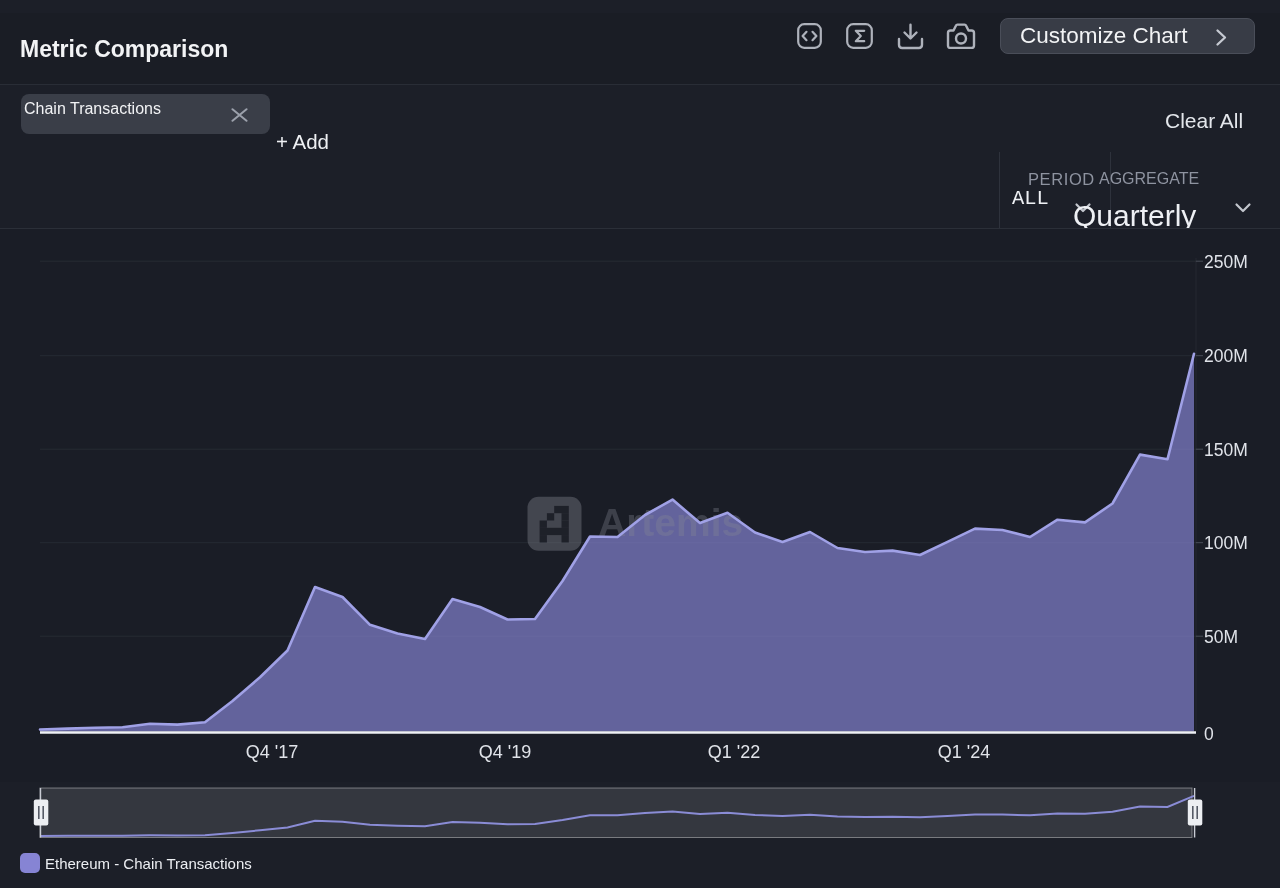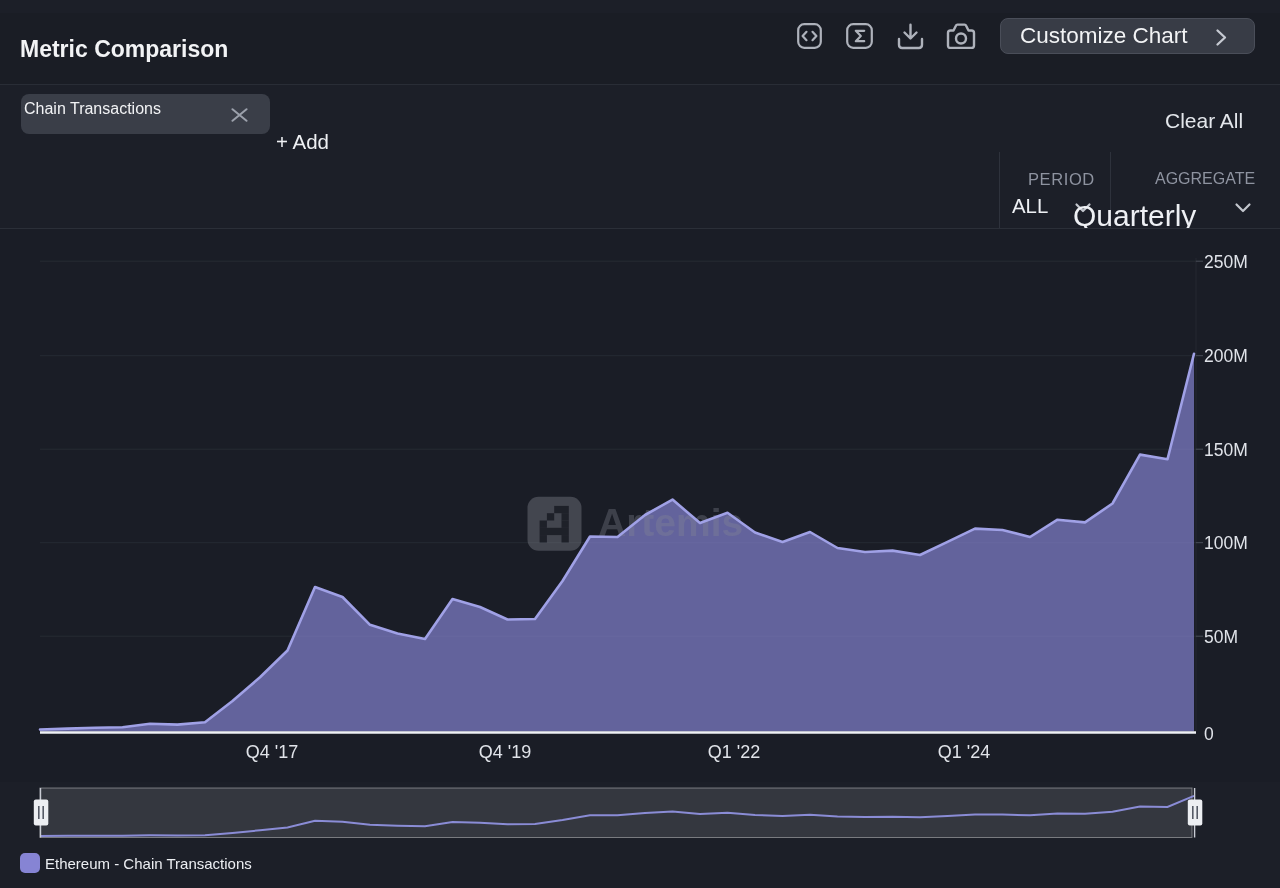--- a/index.html
+++ b/index.html
@@ -63,25 +63,25 @@
       <span class="t">Chain Transactions</span>
     <svg class="abs" style="left:210px;top:13.5px" width="17" height="14" viewBox="0 0 17 14">
         <path d="M1.5 1.2 L15.5 12.8 M15.5 1.2 L1.5 12.8" stroke="#9ba0ab" stroke-width="2" stroke-linecap="round"></path>
       </svg>
     </div>
   <div id="add">+ Add</div>
   <div id="clear">Clear All</div>
   <div class="vsep" style="left:999px"></div>
   <div class="vsep" style="left:1110px"></div>
   <div class="lbl" style="left:1013px; top:169.5px; font-size:16.5px; letter-spacing:0.6px;">PERIOD</div>
-  <div class="val" style="left:1012px; top:195px;">ALL</div>
+  <div class="val" style="left:1012px; top:187px;font-family:Liberation Mono, monospace;">ALL</div>
   <svg class="abs" style="left:1074px;top:200px" width="18" height="14" viewBox="0 0 18 14">
       <path d="M2.5 4.5 L9 11 L15.5 4.5" stroke="#c2c6cd" stroke-width="2.2" fill="none" stroke-linecap="round" stroke-linejoin="round"></path>
     </svg>
-  <div class="lbl" style="left:1140px; top:169.5px; letter-spacing:0px;">AGGREGATE</div>
+  <div class="lbl" style="left:1084px; top:169.5px; letter-spacing:0px;">AGGREGATE</div>
   <div class="val" style="left:1073px; top:192.5px; font-size:30px;margin-top:6px;">Quarterly</div>
   <svg class="abs" style="left:1234px;top:200px" width="18" height="14" viewBox="0 0 18 14">
       <path d="M2.5 4.5 L9 11 L15.5 4.5" stroke="#c2c6cd" stroke-width="2.2" fill="none" stroke-linecap="round" stroke-linejoin="round"></path>
     </svg>
   <div id="sep2"></div>
   <div id="chartbg"></div>
   <svg id="main" class="abs" style="left:0;top:228px" width="1280" height="560" viewBox="0 0 1280 560">
     <g stroke="#262a33" stroke-width="1">
       <line x1="40" y1="33.2" x2="1196" y2="33.2"></line>
       <line x1="40" y1="127.7" x2="1196" y2="127.7"></line>

